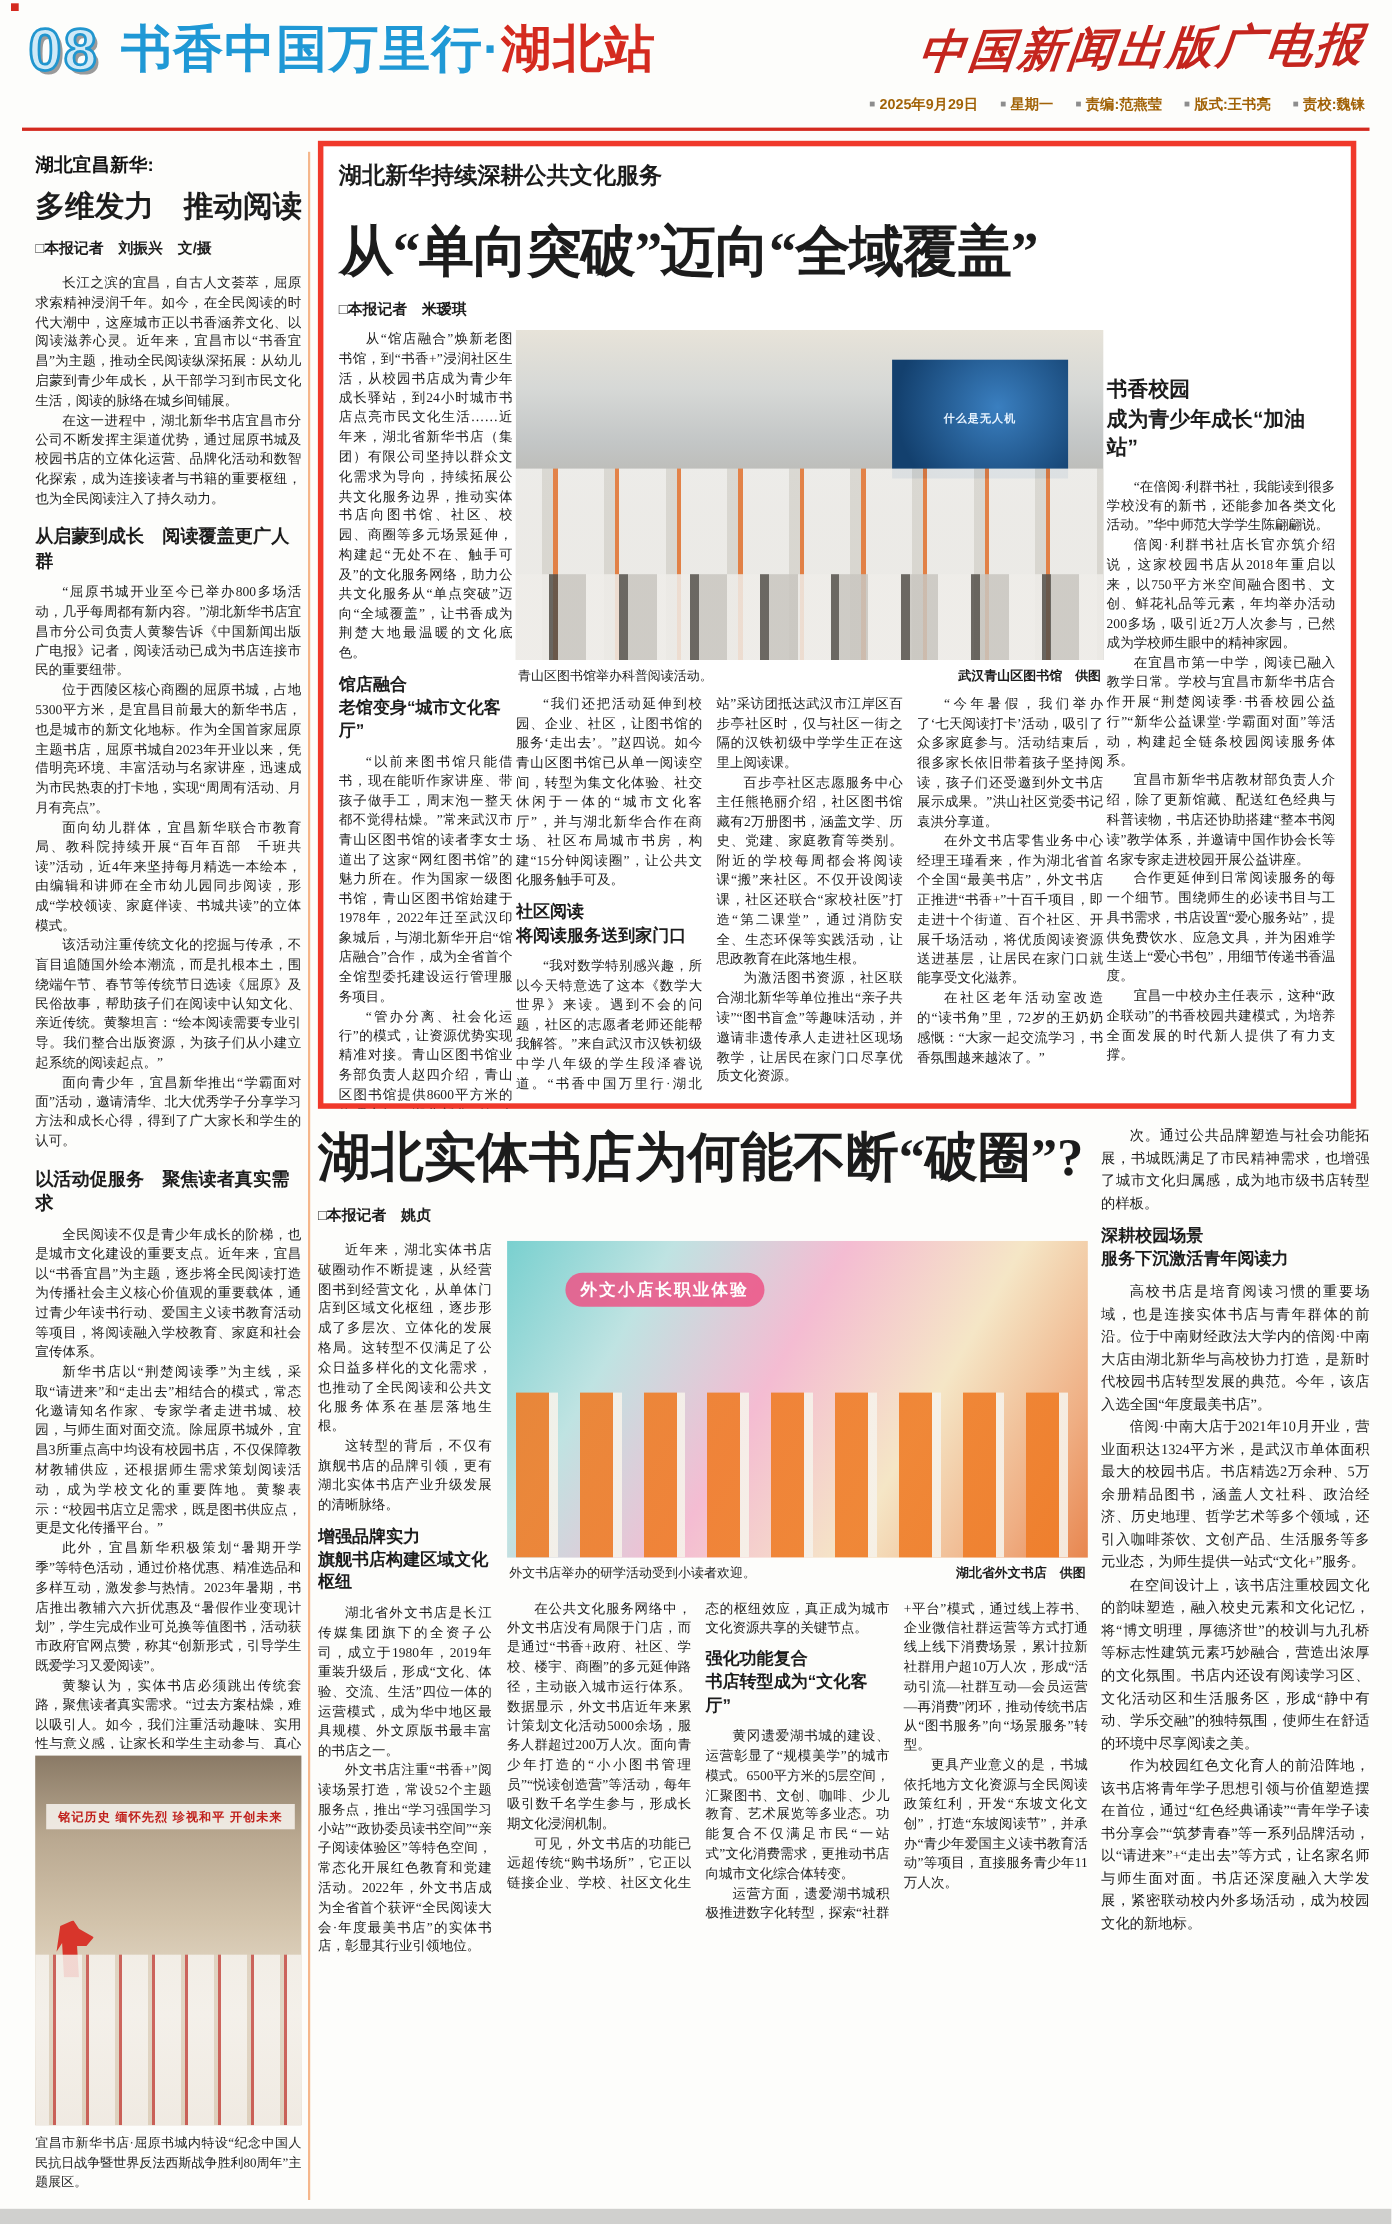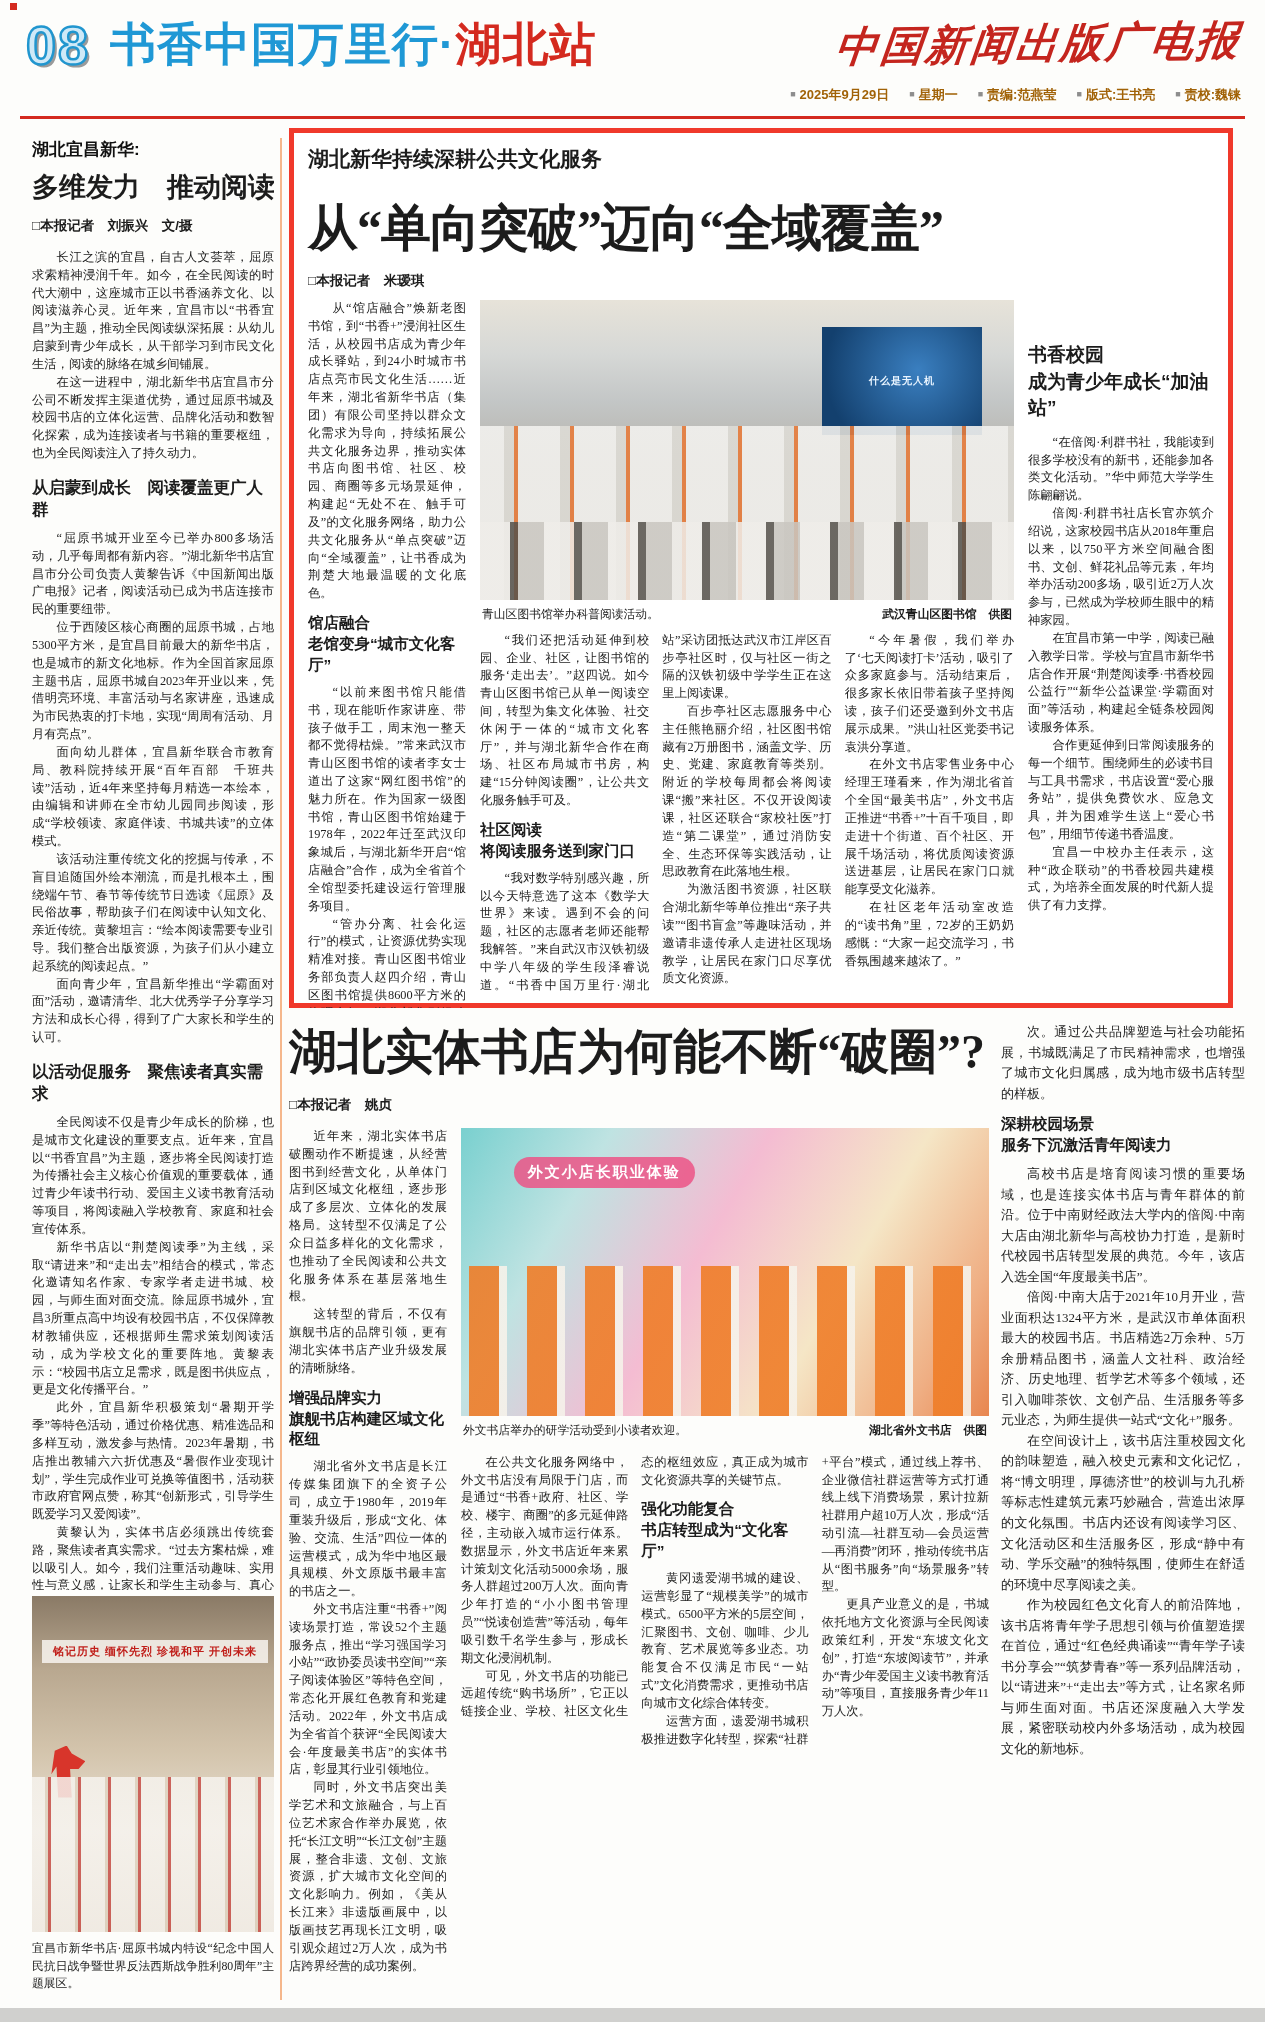--- a/index.html
+++ b/index.html
@@ -41,21 +41,21 @@
       opacity:.85;}
   .lp-figure{position:absolute;left:8%;bottom:40%;width:34px;height:52px;background:#d8352b;
       clip-path:polygon(20% 100%,15% 40%,0 55%,10% 10%,45% 0,60% 15%,100% 30%,80% 45%,55% 45%,60% 100%);}
   .vdivider{position:absolute;left:280px;top:138px;width:2px;height:1862px;background:#f5b78c;}
   
   .red-box{position:absolute;left:289px;top:128px;width:944px;height:880px;box-sizing:border-box;
            border:5px solid #f0392b;background:#fff;padding:10px 14px 8px;}
   .main-kicker{font:700 21px "Liberation Sans",sans-serif;margin:2px 0 22px;}
   .main-head{font:900 50px "Liberation Serif",serif;margin:0 0 10px;white-space:nowrap;letter-spacing:-1px;}
   .main-byline{font:700 13.5px "Liberation Sans",sans-serif;margin:0 0 10px;}
-  .main-body{display:flex;gap:14px;height:708px;overflow:hidden;}
+  .main-body{display:flex;gap:3px;height:708px;overflow:hidden;}
   .m-col1{width:158px;flex:none;overflow:hidden;}
   .m-mid{width:534px;flex:none;display:flex;flex-direction:column;}
   .m-photo{height:300px;position:relative;overflow:hidden;
       background:linear-gradient(180deg,#e7e3d9 0%,#d6d8d6 18%,#c3c6c6 34%,#b5b1a8 55%,#a9a49a 100%);}
   .m-screen{position:absolute;right:6%;top:9%;width:30%;height:36%;
       background:radial-gradient(circle at 60% 40%,#3a7fc0,#13406e 80%);
       display:flex;align-items:center;justify-content:center;}
   .m-screen span{color:#e8f4ff;font:700 10px "Liberation Sans",sans-serif;letter-spacing:1px;text-align:right;}
   .m-chairs{position:absolute;left:0;bottom:0;width:100%;height:58%;opacity:.9;
       background:repeating-linear-gradient(90deg,#f2f1ee 0 24px,#dddbd5 24px 34px,#e77c3c 34px 38px,#f2f1ee 38px 56px);}
@@ -164,39 +164,39 @@
         <p class="body">“今年暑假，我们举办了‘七天阅读打卡’活动，吸引了众多家庭参与。活动结束后，很多家长依旧带着孩子坚持阅读，孩子们还受邀到外文书店展示成果。”洪山社区党委书记袁洪分享道。</p>
         <p class="body">在外文书店零售业务中心经理王瑾看来，作为湖北省首个全国“最美书店”，外文书店正推进“书香+”十百千项目，即走进十个街道、百个社区、开展千场活动，将优质阅读资源送进基层，让居民在家门口就能享受文化滋养。</p>
         <p class="body">在社区老年活动室改造的“读书角”里，72岁的王奶奶感慨：“大家一起交流学习，书香氛围越来越浓了。”</p>
       </div>
     </div>
     <div class="m-side">
       <h3 class="side-subhead"><span>书香校园</span><br><span>成为青少年成长“加油站”</span></h3>
       <p class="body">“在倍阅·利群书社，我能读到很多学校没有的新书，还能参加各类文化活动。”华中师范大学学生陈翩翩说。</p>
       <p class="body">倍阅·利群书社店长官亦筑介绍说，这家校园书店从2018年重启以来，以750平方米空间融合图书、文创、鲜花礼品等元素，年均举办活动200多场，吸引近2万人次参与，已然成为学校师生眼中的精神家园。</p>
       <p class="body">在宜昌市第一中学，阅读已融入教学日常。学校与宜昌市新华书店合作开展“荆楚阅读季·书香校园公益行”“新华公益课堂·学霸面对面”等活动，构建起全链条校园阅读服务体系。</p>
+      <p class="body">宜昌市新华书店教材部负责人介绍，除了更新馆藏、配送红色经典与科普读物，书店还协助搭建“整本书阅读”教学体系，并邀请中国作协会长等名家专家走进校园开展公益讲座。</p>
       <p class="body">合作更延伸到日常阅读服务的每一个细节。围绕师生的必读书目与工具书需求，书店设置“爱心服务站”，提供免费饮水、应急文具，并为困难学生送上“爱心书包”，用细节传递书香温度。</p>
       <p class="body">宜昌一中校办主任表示，这种“政企联动”的书香校园共建模式，为培养全面发展的时代新人提供了有力支撑。</p>
 
     </div>
   </div>
 </section>
 
 <section class="bottom">
   <div class="bottom-left">
     <h1 class="bottom-head">湖北实体书店为何能不断“破圈”?</h1>
     <div class="byline">□本报记者　姚贞</div>
     <div class="bottom-body">
       <div class="b-col1">
         <p class="body">近年来，湖北实体书店破圈动作不断提速，从经营图书到经营文化，从单体门店到区域文化枢纽，逐步形成了多层次、立体化的发展格局。这转型不仅满足了公众日益多样化的文化需求，也推动了全民阅读和公共文化服务体系在基层落地生根。</p>
         <p class="body">这转型的背后，不仅有旗舰书店的品牌引领，更有湖北实体书店产业升级发展的清晰脉络。</p>
         <h3 class="col-subhead"><span>增强品牌实力</span><br><span>旗舰书店构建区域文化枢纽</span></h3>
         <p class="body">湖北省外文书店是长江传媒集团旗下的全资子公司，成立于1980年，2019年重装升级后，形成“文化、体验、交流、生活”四位一体的运营模式，成为华中地区最具规模、外文原版书最丰富的书店之一。</p>
         <p class="body">外文书店注重“书香+”阅读场景打造，常设52个主题服务点，推出“学习强国学习小站”“政协委员读书空间”“亲子阅读体验区”等特色空间，常态化开展红色教育和党建活动。2022年，外文书店成为全省首个获评“全民阅读大会·年度最美书店”的实体书店，彰显其行业引领地位。</p>
-        <p class="body">同时，外文书店突出美学艺术和文旅融合，与上百位艺术家合作举办展览，依托“长江文明”“长江文创”主题展，整合非遗、文创、文旅资源，扩大城市文化空间的文化影响力。例如，《美从长江来》非遗版画展中，以版画技艺再现长江文明，吸引观众超过2万人次，成为书店跨界经营的成功案例。</p>
       </div>
       <div class="b-mid">
         <div class="b-photo">
           <div class="b-banner">外文小店长职业体验</div>
           <div class="b-figs"></div>
         </div>
         <div class="m-caprow">
           <span class="caption">外文书店举办的研学活动受到小读者欢迎。</span>
           <span class="caption credit">湖北省外文书店　供图</span>
         </div>

